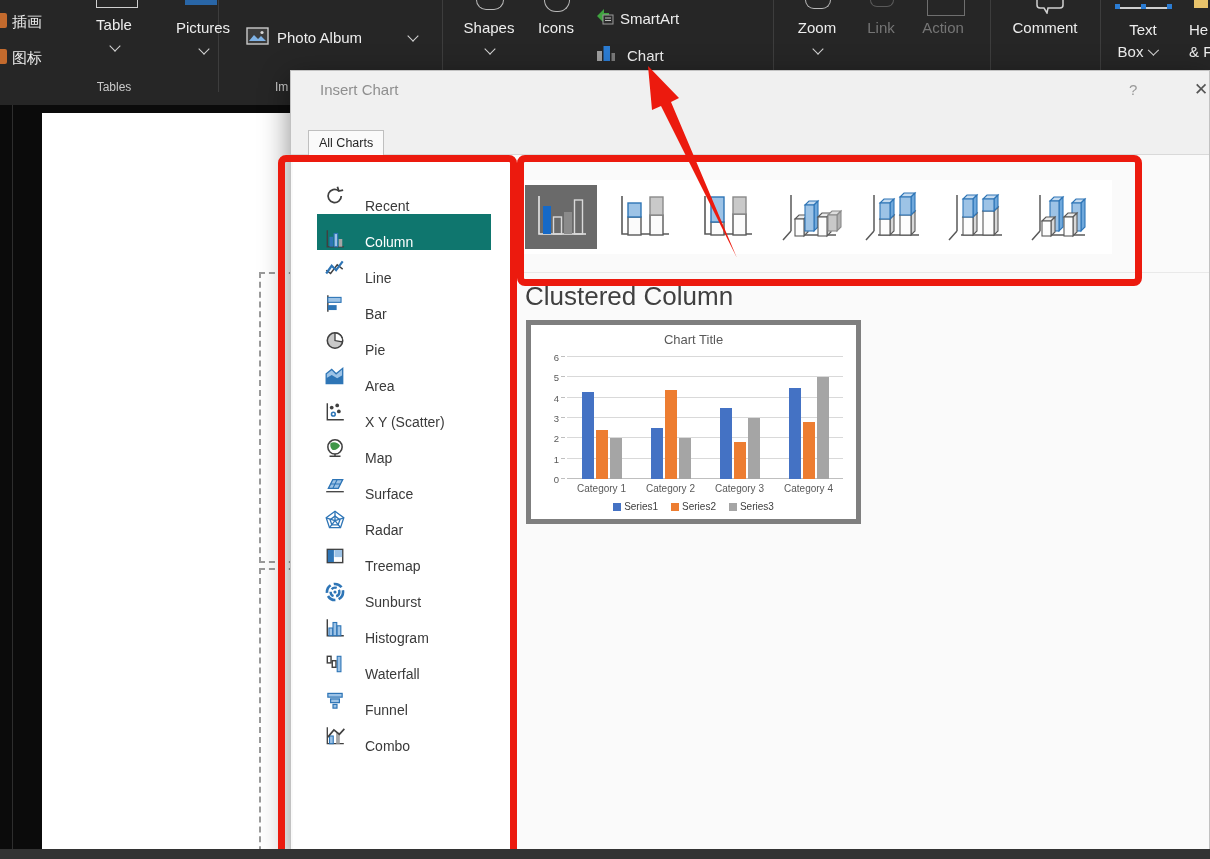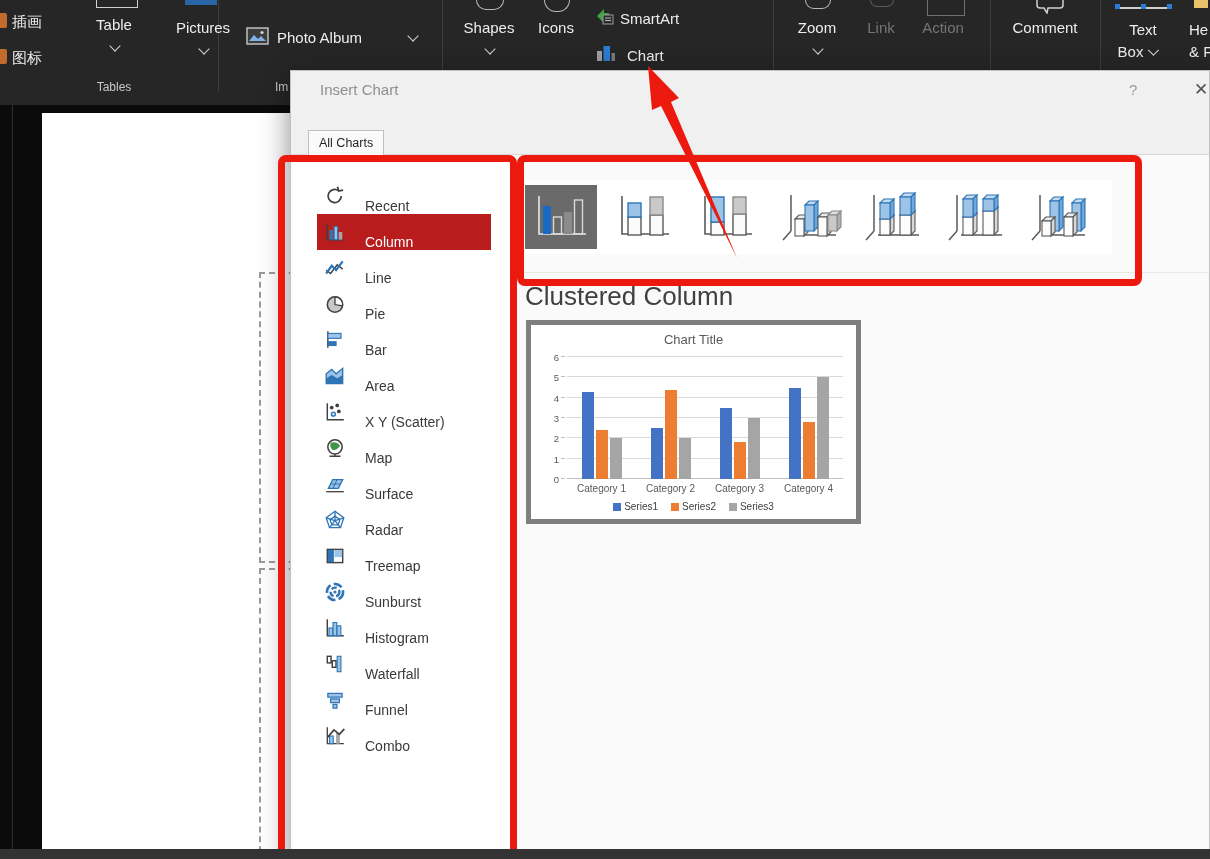--- a/index.html
+++ b/index.html
@@ -31,21 +31,21 @@
   .dlg-help{position:absolute;left:838px;top:10px;font-size:15px;color:#9a9a9a;cursor:pointer;}
   .dlg-close{position:absolute;left:903px;top:8px;font-size:17px;color:#555;cursor:pointer;}
   .tab{position:absolute;left:17px;top:59px;height:25px;padding:0 10px;background:#fafafa;
     border:1px solid #bfbfbf;border-bottom:none;font-size:12.5px;color:#262626;display:flex;align-items:center;z-index:3;box-sizing:border-box;}
   .content{position:absolute;left:0;top:83px;width:918px;height:704px;background:#fafafa;border-top:1px solid #d9d9d9;}
   .side-pane{position:absolute;left:2px;top:1px;width:218px;height:703px;background:#ffffff;}
   .sidebar{position:absolute;left:26px;top:23px;width:174px;}
   .side-item{height:36px;display:flex;align-items:center;cursor:pointer;}
   .side-item .ic{width:22px;height:22px;margin-left:7px;flex:0 0 22px;}
   .side-item .lbl{margin-left:19px;font-size:14px;color:#3a3a3a;margin-top:20px;}
-  .side-item.sel{background:#b91c1c;}
+  .side-item.sel{background:#0f766e;align-items:flex-end;}
   .side-item.sel .lbl{color:#ffffff;}
   .thumb-strip{position:absolute;left:227px;top:25px;width:594px;height:74px;background:#ffffff;
     display:flex;align-items:center;gap:11px;padding-left:7px;box-sizing:border-box;}
   .thumb{width:72px;height:64px;display:flex;align-items:center;justify-content:center;cursor:pointer;}
   .thumb.sel{background:#6a6a6a;}
   .sep{position:absolute;left:227px;top:117px;width:691px;height:1px;background:#e9e9e9;}
   .heading{position:absolute;left:234px;top:126px;font-size:26px;color:#404040;}
   
   .chart-box{position:absolute;left:235px;top:165px;width:325px;height:194px;background:#ffffff;
     border:5px solid #7f7f7f;box-sizing:content-box;}
@@ -287,29 +287,29 @@
             <span class="lbl">Column</span>
           </div>
           <div class="side-item">
             <span class="ic"><svg width="22" height="22">
                 <use href="#ic-line"></use>
               </svg></span>
             <span class="lbl">Line</span>
           </div>
           <div class="side-item">
             <span class="ic"><svg width="22" height="22">
+                <use href="#ic-bar"></use>
+              </svg></span>
+            <span class="lbl">Bar</span>
+          </div>
+          <div class="side-item">
+            <span class="ic"><svg width="22" height="22">
                 <use href="#ic-pie"></use>
               </svg></span>
             <span class="lbl">Pie</span>
-          </div>
-          <div class="side-item">
-            <span class="ic"><svg width="22" height="22">
-                <use href="#ic-bar"></use>
-              </svg></span>
-            <span class="lbl">Bar</span>
           </div>
           <div class="side-item">
             <span class="ic"><svg width="22" height="22">
                 <use href="#ic-area"></use>
               </svg></span>
             <span class="lbl">Area</span>
           </div>
           <div class="side-item">
             <span class="ic"><svg width="22" height="22">
                 <use href="#ic-scatter"></use>

